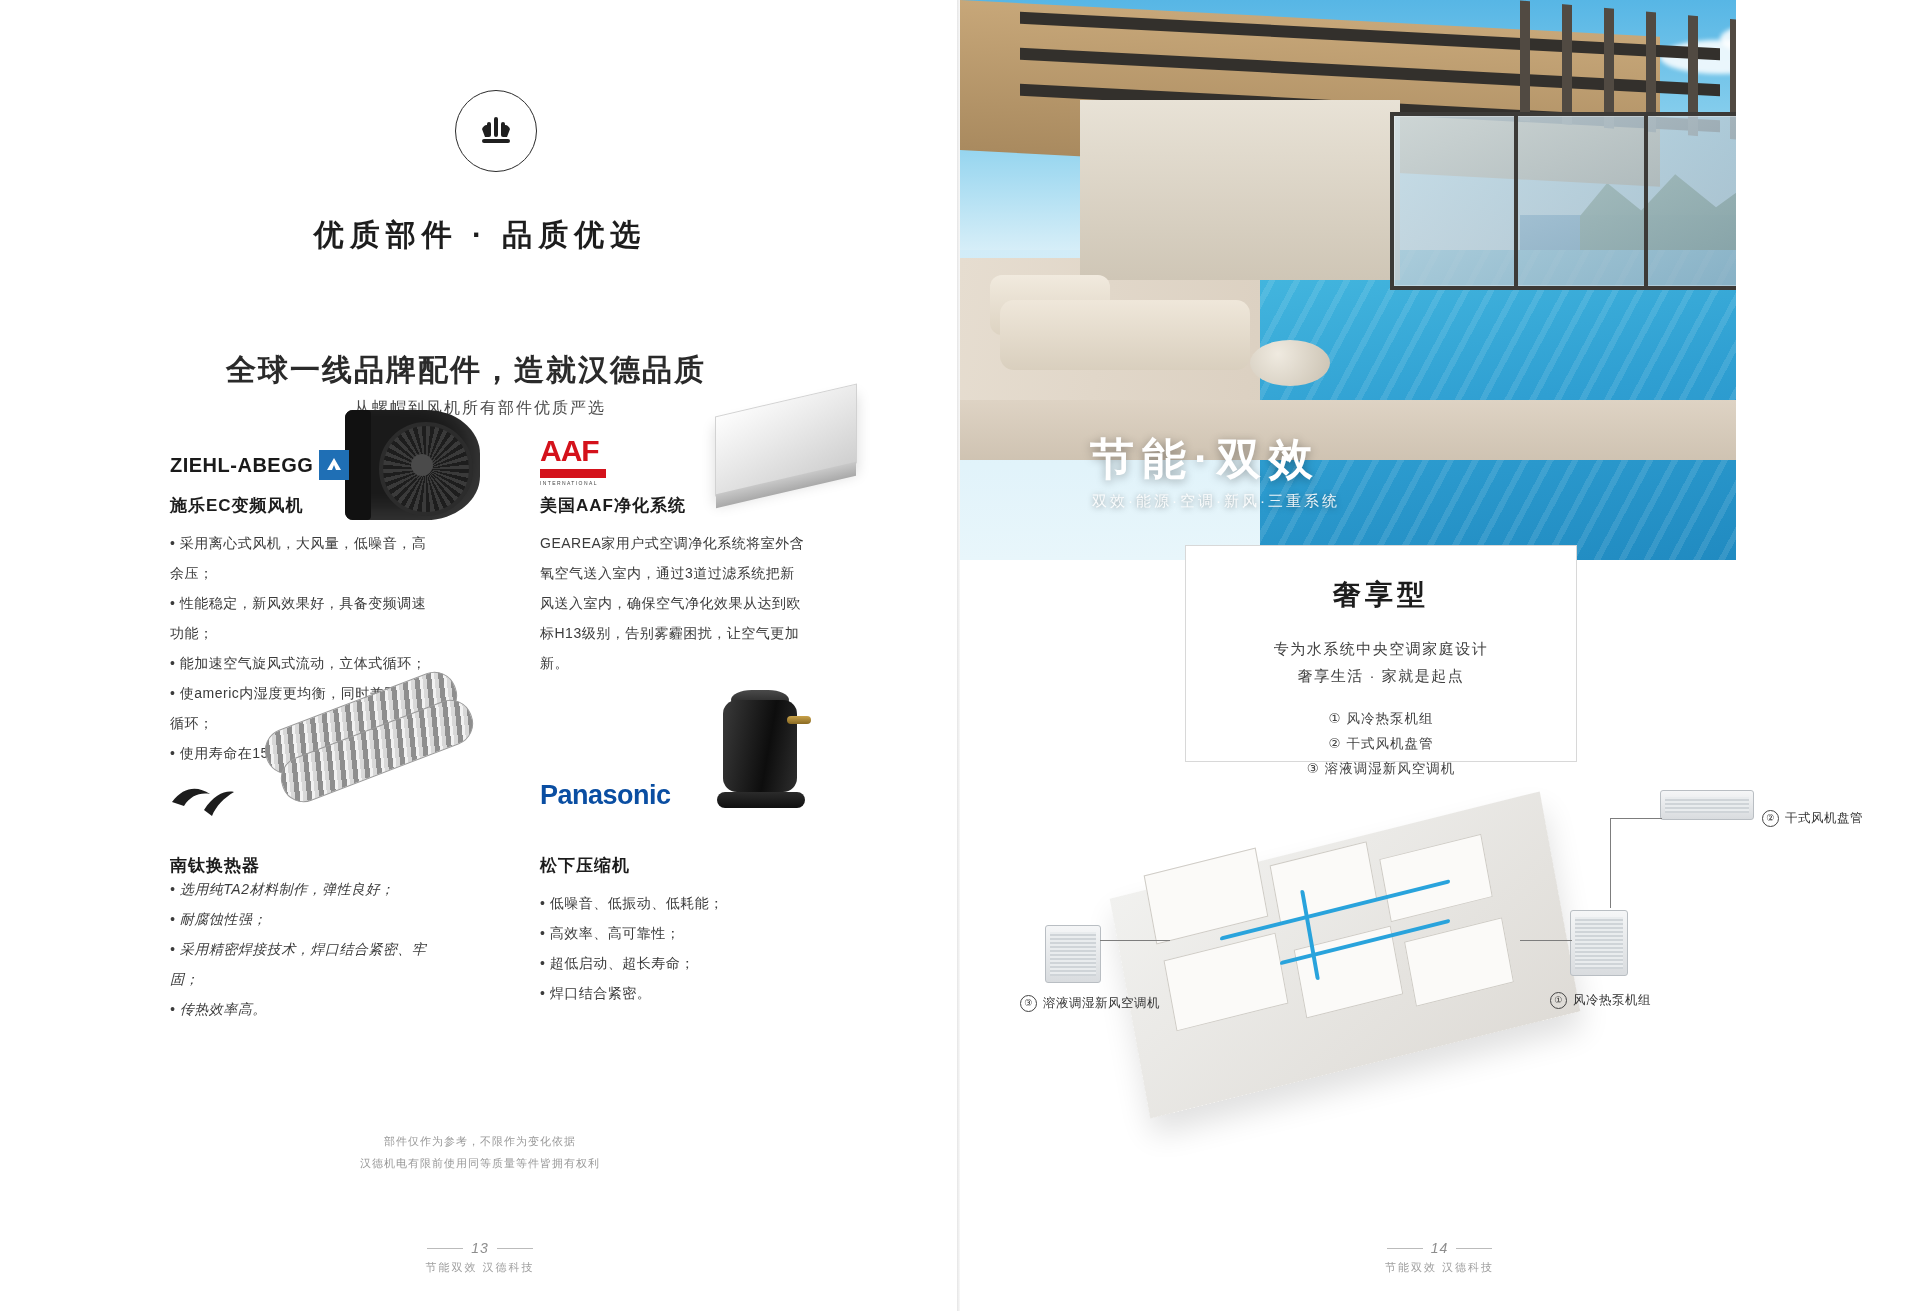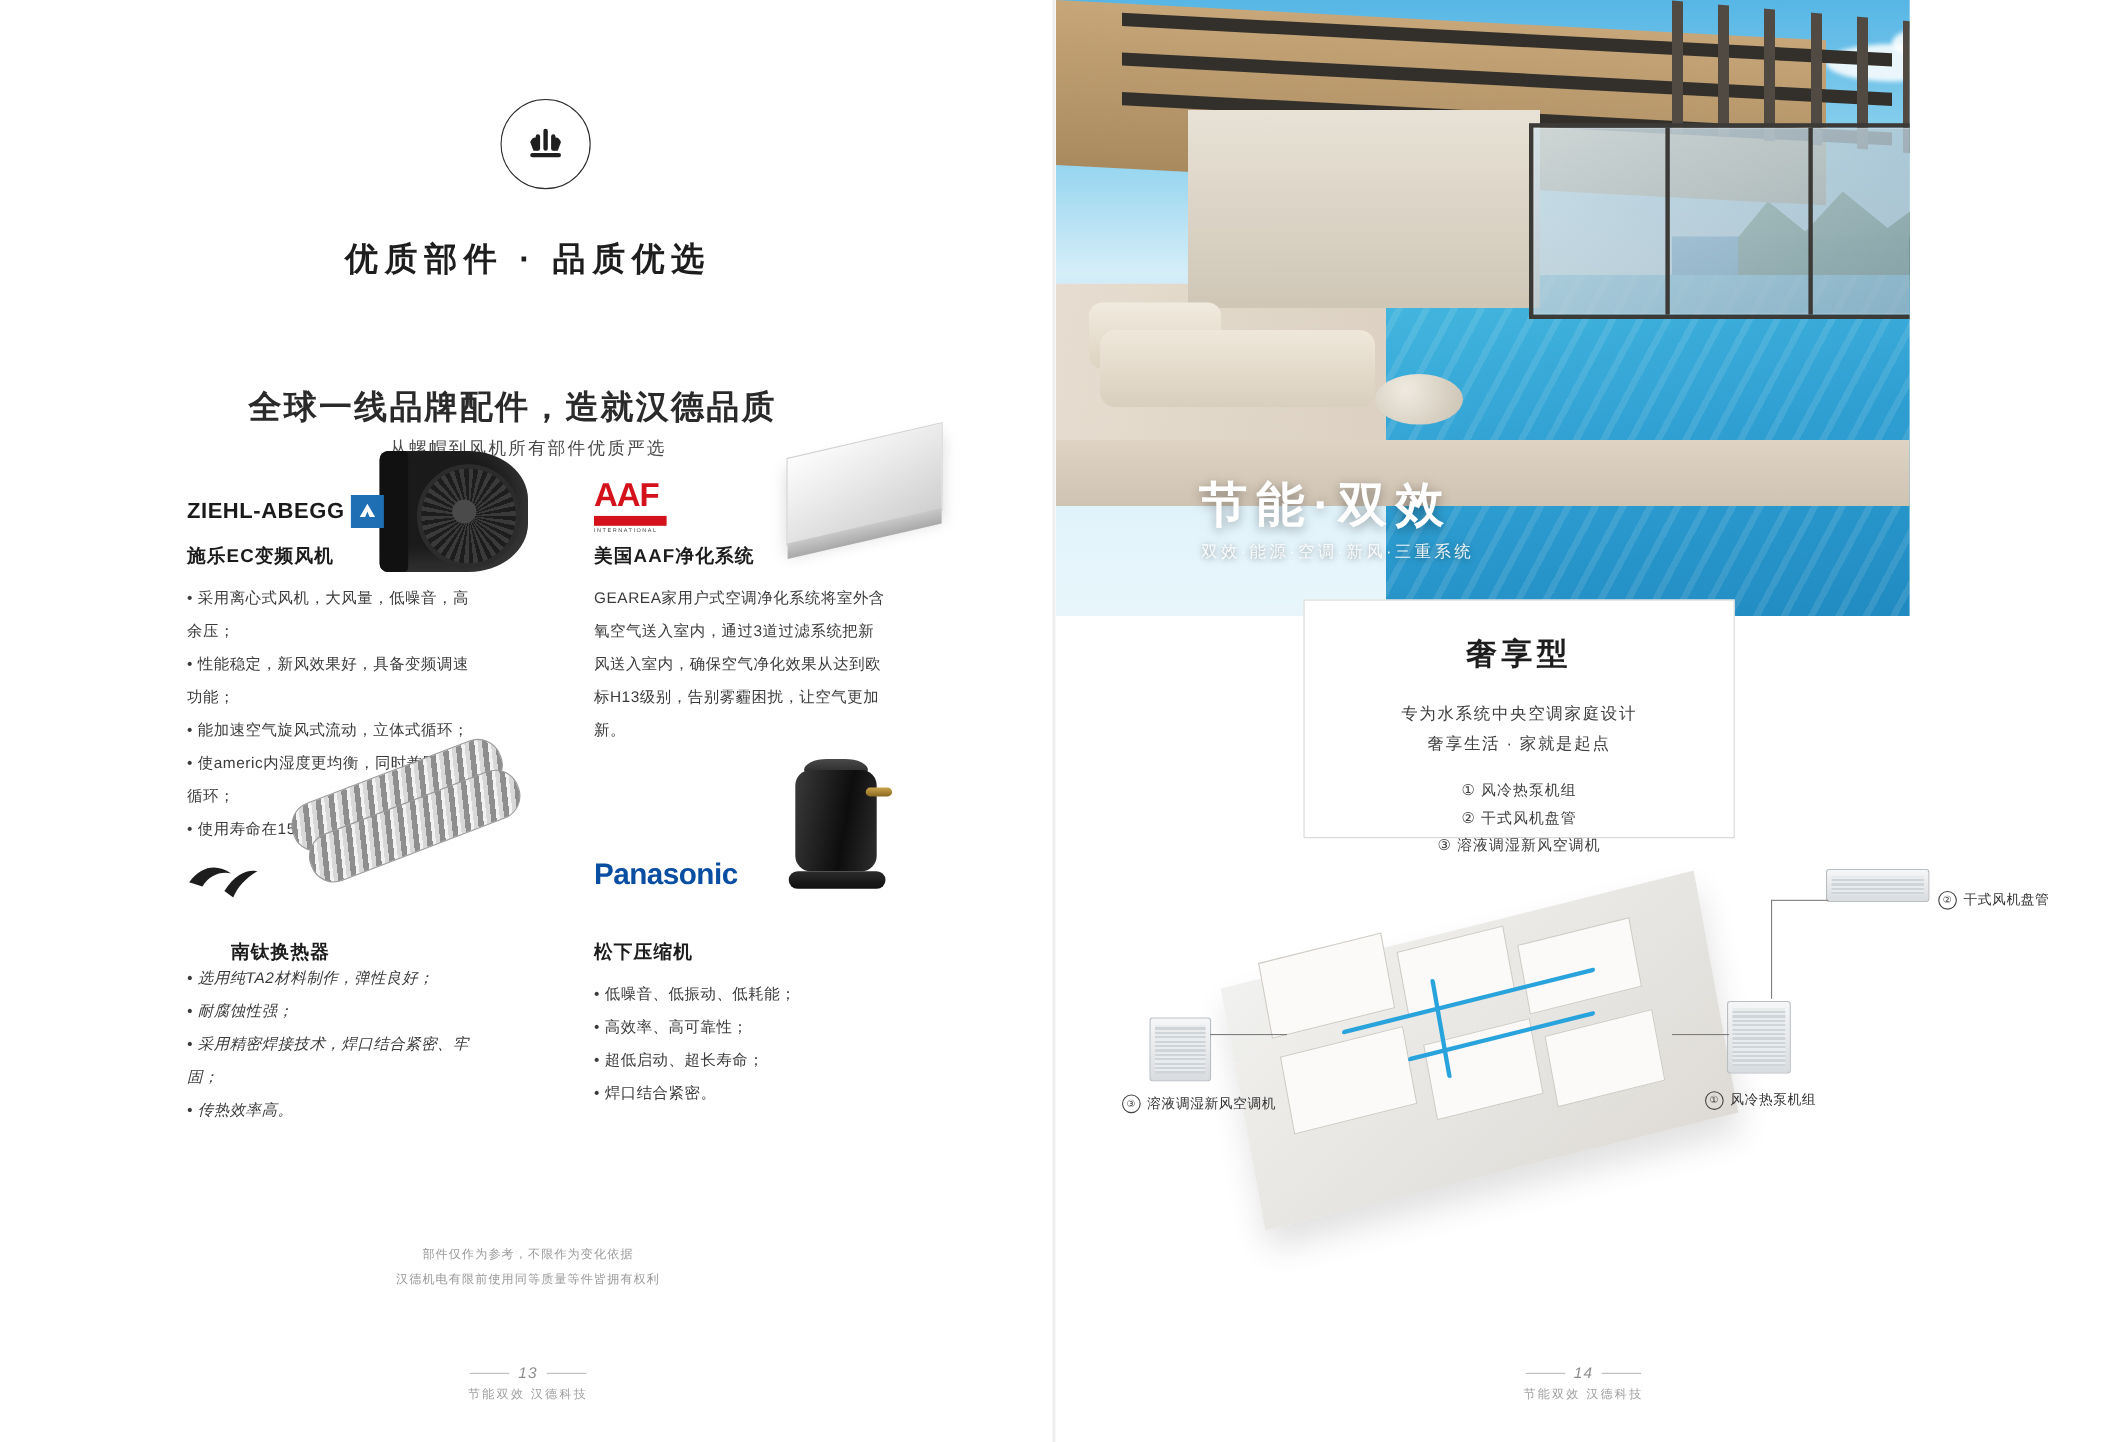--- a/index.html
+++ b/index.html
@@ -336,21 +336,21 @@
       <div class="photo coil-photo" style="left:90px;top:-150px;">
         <div class="coil" style="left:0;top:20px;"></div>
         <div class="coil" style="left:16px;top:48px;"></div>
       </div>
       <div class="brand nt-mark" style="left:0;top:-50px;">
         <svg width="66" height="40" viewBox="0 0 66 40">
           <path d="M2 22 C14 6 28 6 40 14 C30 12 20 16 14 26 Z" fill="#1d1d1d"></path>
           <path d="M34 30 C44 14 56 10 64 12 C54 18 46 26 42 36 Z" fill="#1d1d1d"></path>
         </svg>
       </div>
-      <div class="name" style="left:0;top:24px;margin-left:40px;">南钛换热器</div>
+      <div class="name" style="left:0;top:24px;">南钛换热器</div>
       <div class="bullets" style="left:0;top:44px;font-style:italic;">
         <div>• 选用纯TA2材料制作，弹性良好；</div>
         <div>• 耐腐蚀性强；</div>
         <div>• 采用精密焊接技术，焊口结合紧密、牢固；</div>
         <div>• 传热效率高。</div>
       </div>
     </div>
 
     <div class="item" style="left:540px;top:830px;width:330px;">
       <div class="photo compressor-photo" style="left:175px;top:-140px;">

